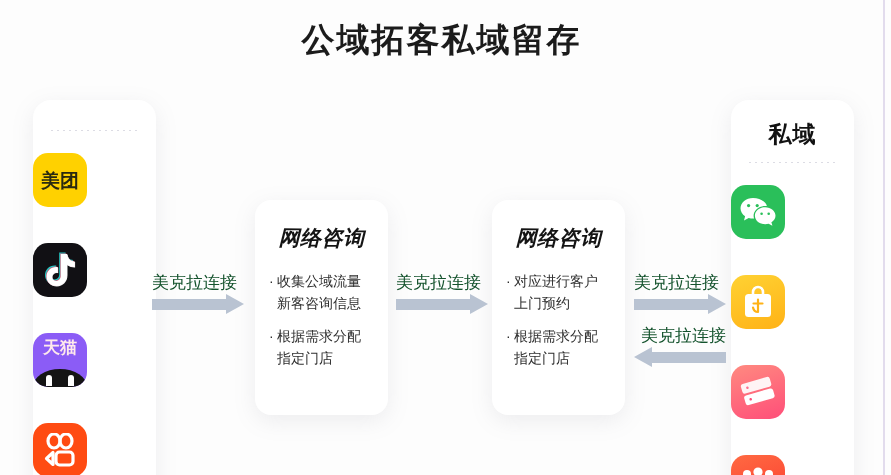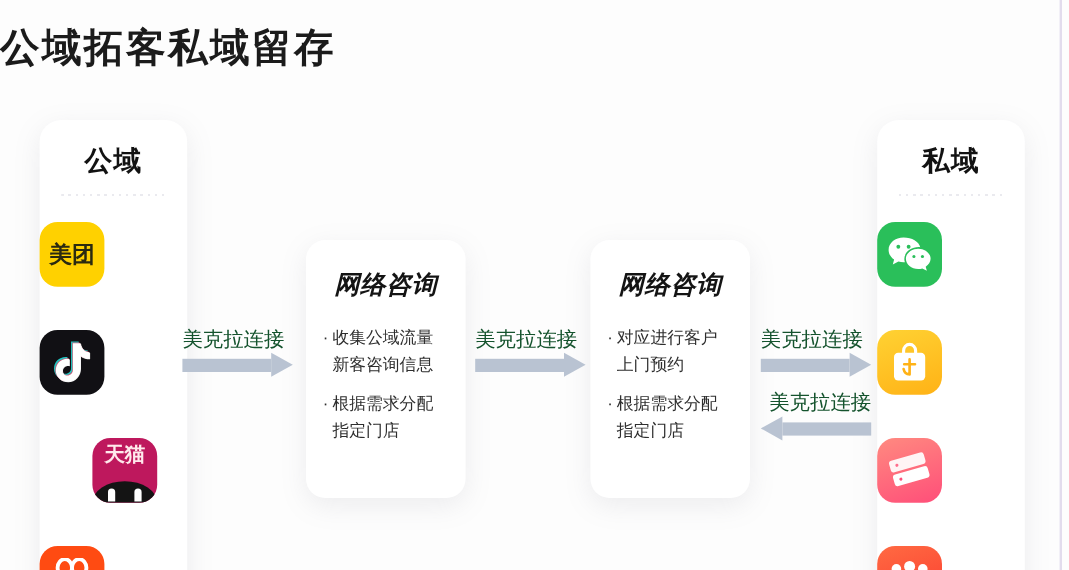--- a/index.html
+++ b/index.html
@@ -31,21 +31,21 @@
     width: 2px;
     height: 475px;
     background: #e2dced;
   }
 
   .page-title {
     position: absolute;
     top: 18px;
     left: 0;
     width: 883px;
-    text-align: left;
+    text-align: center;
     font-size: 33px;
     font-weight: 700;
     color: #1b1b1b;
     letter-spacing: 2px;
     line-height: 44px;
   }
 
   
   .side-card {
     position: absolute;
@@ -101,21 +101,21 @@
     font-size: 19px;
     font-weight: 700;
     color: #2a2a10;
     letter-spacing: 0px;
     font-family: "DejaVu Sans", sans-serif;
     line-height: 1;
   }
   
   .ic-douyin { background: #111014; }
   
-  .ic-tmall { background: #be185d; margin-left: 44px; }
+  .ic-tmall { background: #8b5cf6; }
   .ic-tmall .tm-txt {
     position: absolute;
     top: 6px; left: 0; right: 0;
     text-align: center;
     font-size: 17px;
     font-weight: 700;
     color: #ffe9ec;
     font-family: "DejaVu Sans", sans-serif;
     line-height: 1;
   }
@@ -239,21 +239,20 @@
 </head>
 <body>
 
 <div id="stage">
 
   <div class="page-edge"></div>
 
   <div class="page-title">公域拓客私域留存</div>
 
   <div class="side-card left">
-    <div class="side-title">公域</div>
     <div class="dotted-divider"></div>
     <div class="icon-list">
 
       <div class="app-icon ic-meituan">
         <span class="mt-txt">美团</span>
       </div>
 
       <div class="app-icon ic-douyin">
         <svg width="34" height="38" viewBox="0 0 34 38">
           <path d="M24.5 3.5c0.8 4.4 3.4 7.2 7.6 7.6v5.3c-2.6 0.2-5-0.6-7.6-2.2v10.1c0 6.3-4.6 11.2-10.6 11.2C8.1 35.5 4 31.6 4 26.1c0-5.4 4.2-9.6 9.7-9.6 0.5 0 1 0.1 1.5 0.1v5.6c-0.5-0.1-0.9-0.2-1.4-0.2-2.4 0-4.3 1.9-4.3 4.2 0 2.3 1.8 4.2 4.2 4.2 2.5 0 4.5-2 4.5-4.6V3.5h6.3z" fill="#ffffff" opacity="0.95"></path>

